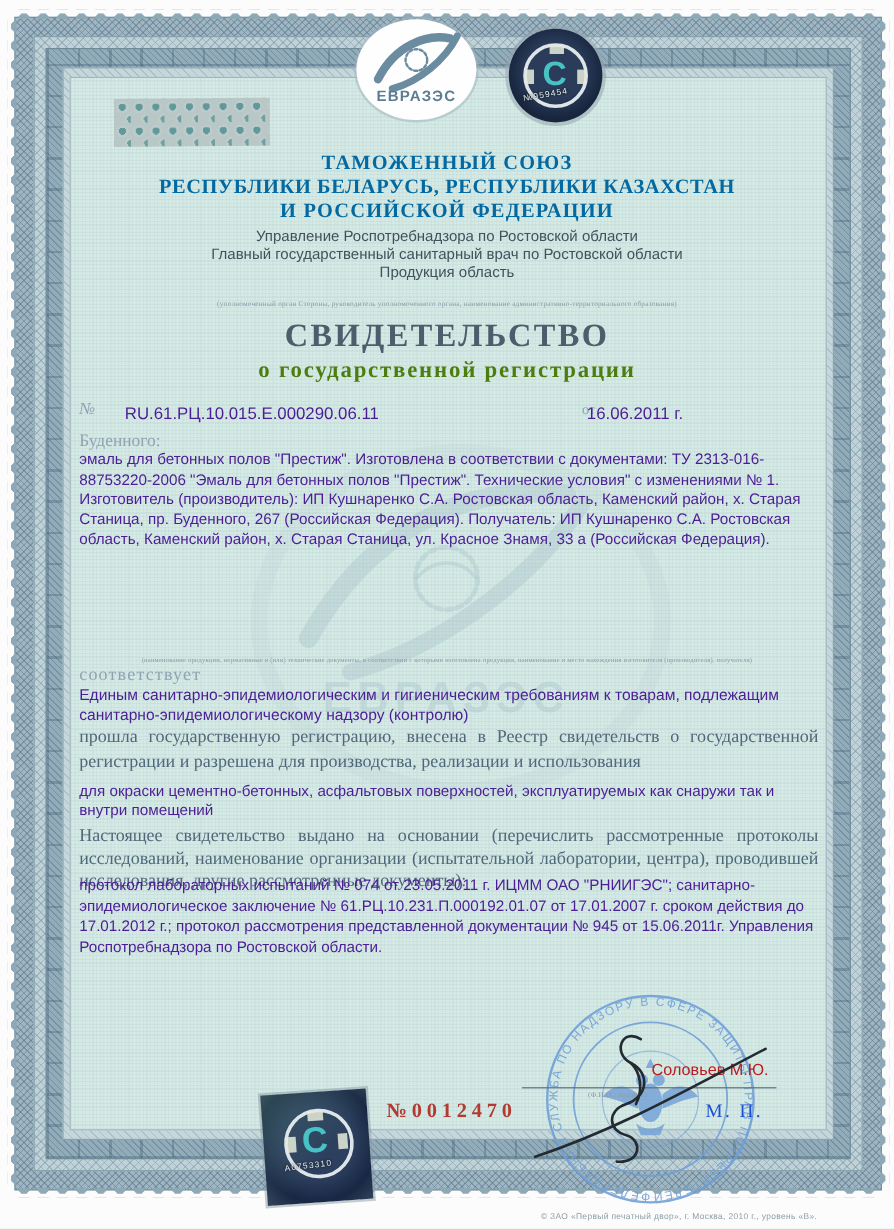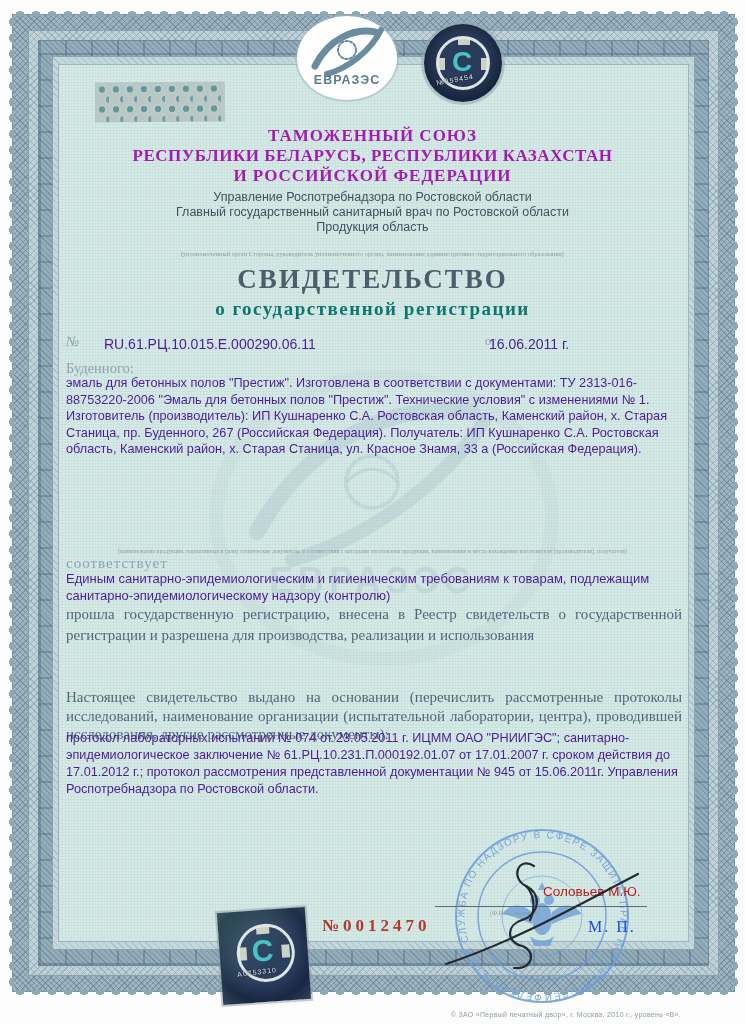--- a/index.html
+++ b/index.html
@@ -46,21 +46,21 @@
   .sc-l{top:14px;bottom:32px;left:6px;width:8px;background-repeat:repeat-y;
         background-image:radial-gradient(circle 5px at 8px 8px,#8fa8b6 0 5px,transparent 5px);
         background-size:8px 16px;}
   .sc-r{top:14px;bottom:32px;right:4px;width:8px;background-repeat:repeat-y;
         background-image:radial-gradient(circle 5px at 0px 8px,#8fa8b6 0 5px,transparent 5px);
         background-size:8px 16px;}
   
   .content{position:absolute;inset:0;z-index:3;}
   .abs{position:absolute;}
   .center{left:58px;width:629px;text-align:center;}
-  .serifhead{color:#a21caf;font-weight:bold;}
+  .serifhead{color:#0369a1;font-weight:bold;}
   .tiny{font-size:6px;color:#8b9aa5;letter-spacing:.2px;font-family:"Liberation Serif",serif;}
   .typed{font-family:"Liberation Sans",sans-serif;color:#4c1d95;}
   .formlabel{color:#8ea4b2;}
   .just{text-align:justify;}
   
   .wm{position:absolute;z-index:1;left:237px;top:382px;width:270px;height:232px;opacity:.5;}
   .wm-ring{position:absolute;left:-28px;top:-12px;width:322px;height:268px;border-radius:50%;
            border:14px solid rgba(165,190,200,.25);}
   .wm-text{position:absolute;left:0;top:178px;width:270px;text-align:center;
            font-family:"Liberation Sans",sans-serif;font-weight:bold;font-size:36px;
@@ -154,35 +154,36 @@
 
     <div class="abs center serifhead" style="top:126px;font-size:17px;letter-spacing:1px;">ТАМОЖЕННЫЙ СОЮЗ</div>
     <div class="abs center serifhead" style="top:146px;font-size:17px;letter-spacing:.5px;">РЕСПУБЛИКИ БЕЛАРУСЬ, РЕСПУБЛИКИ КАЗАХСТАН</div>
     <div class="abs center serifhead" style="top:166px;font-size:17px;letter-spacing:1px;">И РОССИЙСКОЙ ФЕДЕРАЦИИ</div>
     <div class="abs center typed" style="top:190px;font-size:12.5px;color:#42525d;">Управление Роспотребнадзора по Ростовской области</div>
     <div class="abs center typed" style="top:205px;font-size:12.5px;color:#42525d;">Главный государственный санитарный врач по Ростовской области</div>
     <div class="abs center typed" style="top:220px;font-size:12.5px;color:#42525d;">Продукция область</div>
     <div class="abs center tiny" style="top:251px;">(уполномоченный орган Стороны, руководитель уполномоченного органа, наименование административно-территориального образования)</div>
 
     <div class="abs center" style="top:264px;font-size:27px;font-weight:bold;letter-spacing:2px;color:#4c5d6b;">СВИДЕТЕЛЬСТВО</div>
-    <div class="abs center" style="top:298px;font-size:19px;font-weight:bold;letter-spacing:1.5px;color:#0f766e;">о государственной регистрации</div>
+    <div class="abs center" style="top:298px;font-size:19px;font-weight:bold;letter-spacing:1.5px;color:#4d7c0f;">о государственной регистрации</div>
 
     <div class="abs formlabel" style="left:66px;top:334px;font-size:14px;font-style:italic;">№</div>
     <div class="abs typed" style="left:104px;top:336px;font-size:14px;">RU.61.РЦ.10.015.Е.000290.06.11</div>
     <div class="abs formlabel" style="left:457px;top:334px;font-size:12px;margin-left:28px;">от</div>
     <div class="abs typed" style="left:489px;top:336px;font-size:14px;">16.06.2011 г.</div>
 
     <div class="abs formlabel" style="left:66px;top:360px;font-size:14.5px;">Буденного:</div>
     <div class="abs typed" style="left:66px;top:375px;width:616px;font-size:12.7px;line-height:16.6px;">эмаль для бетонных полов "Престиж". Изготовлена в соответствии с документами: ТУ 2313-016-88753220-2006 "Эмаль для бетонных полов "Престиж". Технические условия" с изменениями № 1. Изготовитель (производитель): ИП Кушнаренко С.А. Ростовская область, Каменский район, х. Старая Станица, пр. Буденного, 267 (Российская Федерация).  Получатель: ИП Кушнаренко С.А. Ростовская область, Каменский район, х. Старая Станица, ул. Красное Знамя, 33 а (Российская Федерация).</div>
 
     <div class="abs center tiny" style="top:548px;font-size:5.4px;">(наименование продукции, нормативные и (или) технические документы, в соответствии с которыми изготовлена продукция, наименование и место нахождения изготовителя (производителя), получателя)</div>
     <div class="abs formlabel" style="left:66px;top:555px;font-size:15px;letter-spacing:1px;">соответствует</div>
     <div class="abs typed" style="left:66px;top:570px;width:616px;font-size:13px;line-height:17px;">Единым санитарно-эпидемиологическим и гигиеническим требованиям к товарам, подлежащим санитарно-эпидемиологическому надзору (контролю)</div>
 
     <div class="abs just" style="left:66px;top:604px;width:616px;font-size:15px;line-height:21px;color:#50677a;">прошла государственную регистрацию, внесена в Реестр свидетельств о государственной регистрации и разрешена для производства, реализации и использования</div>
+    <div class="abs typed" style="left:66px;top:651px;width:616px;font-size:12.7px;line-height:16px;">для окраски цементно-бетонных, асфальтовых поверхностей, эксплуатируемых как снаружи так и внутри помещений</div>
 
     <div class="abs just" style="left:66px;top:688px;width:616px;font-size:15px;line-height:18.5px;color:#50677a;">Настоящее свидетельство выдано на основании (перечислить рассмотренные протоколы исследований, наименование организации (испытательной лаборатории, центра), проводившей исследования, другие рассмотренные документы):</div>
     <div class="abs typed" style="left:66px;top:730px;width:616px;font-size:12.7px;line-height:17px;">протокол лабораторных испытаний № 074 от 23.05.2011 г. ИЦММ ОАО "РНИИГЭС"; санитарно-эпидемиологическое заключение № 61.РЦ.10.231.П.000192.01.07 от 17.01.2007 г. сроком действия до 17.01.2012 г.; протокол рассмотрения представленной документации № 945 от 15.06.2011г. Управления Роспотребнадзора по Ростовской области.</div>
 
 
     <div class="abs typed" style="left:543px;top:884px;font-size:13.5px;color:#b91c1c;z-index:6;">Соловьев М.Ю.</div>
     <div class="sig-line"></div>
     <div class="abs tiny" style="left:490px;top:910px;z-index:5;">(Ф.И.О., подпись)</div>
     <div class="abs" style="left:588px;top:918px;font-size:16px;letter-spacing:2px;color:#1d4ed8;z-index:6;">М. П.</div>
     <div class="abs rednum" style="left:322px;top:916px;z-index:5;">№0012470</div>

